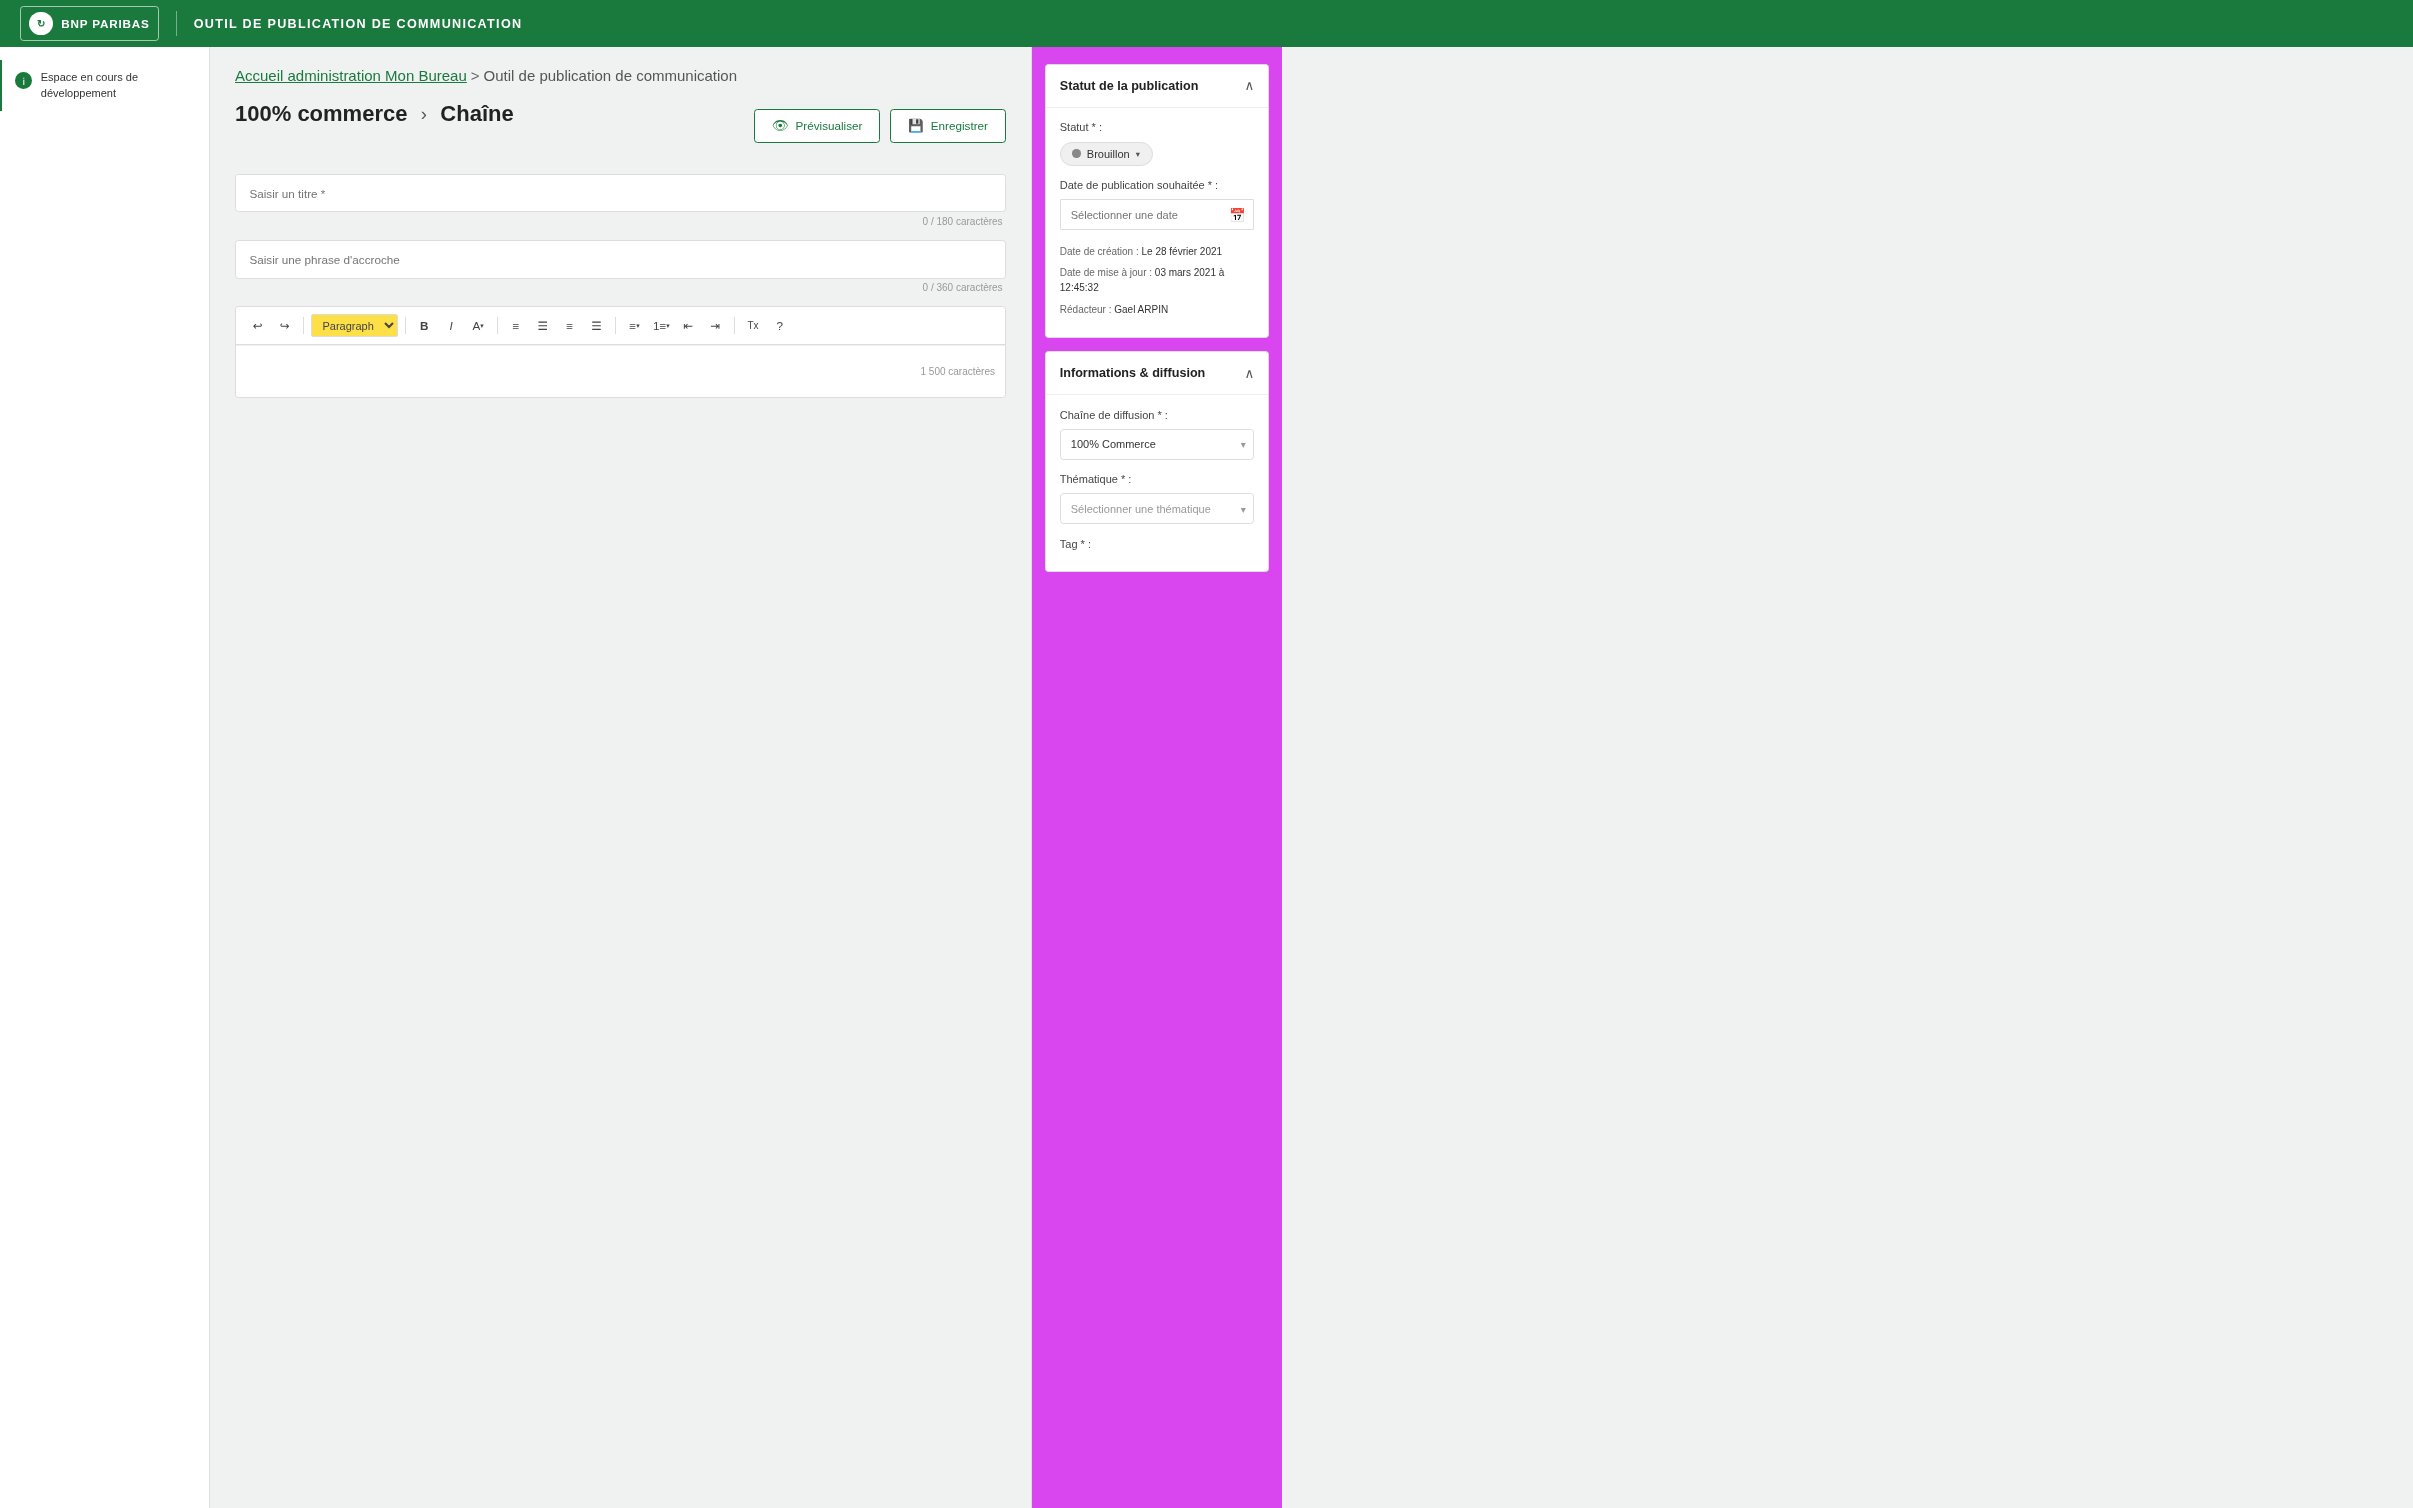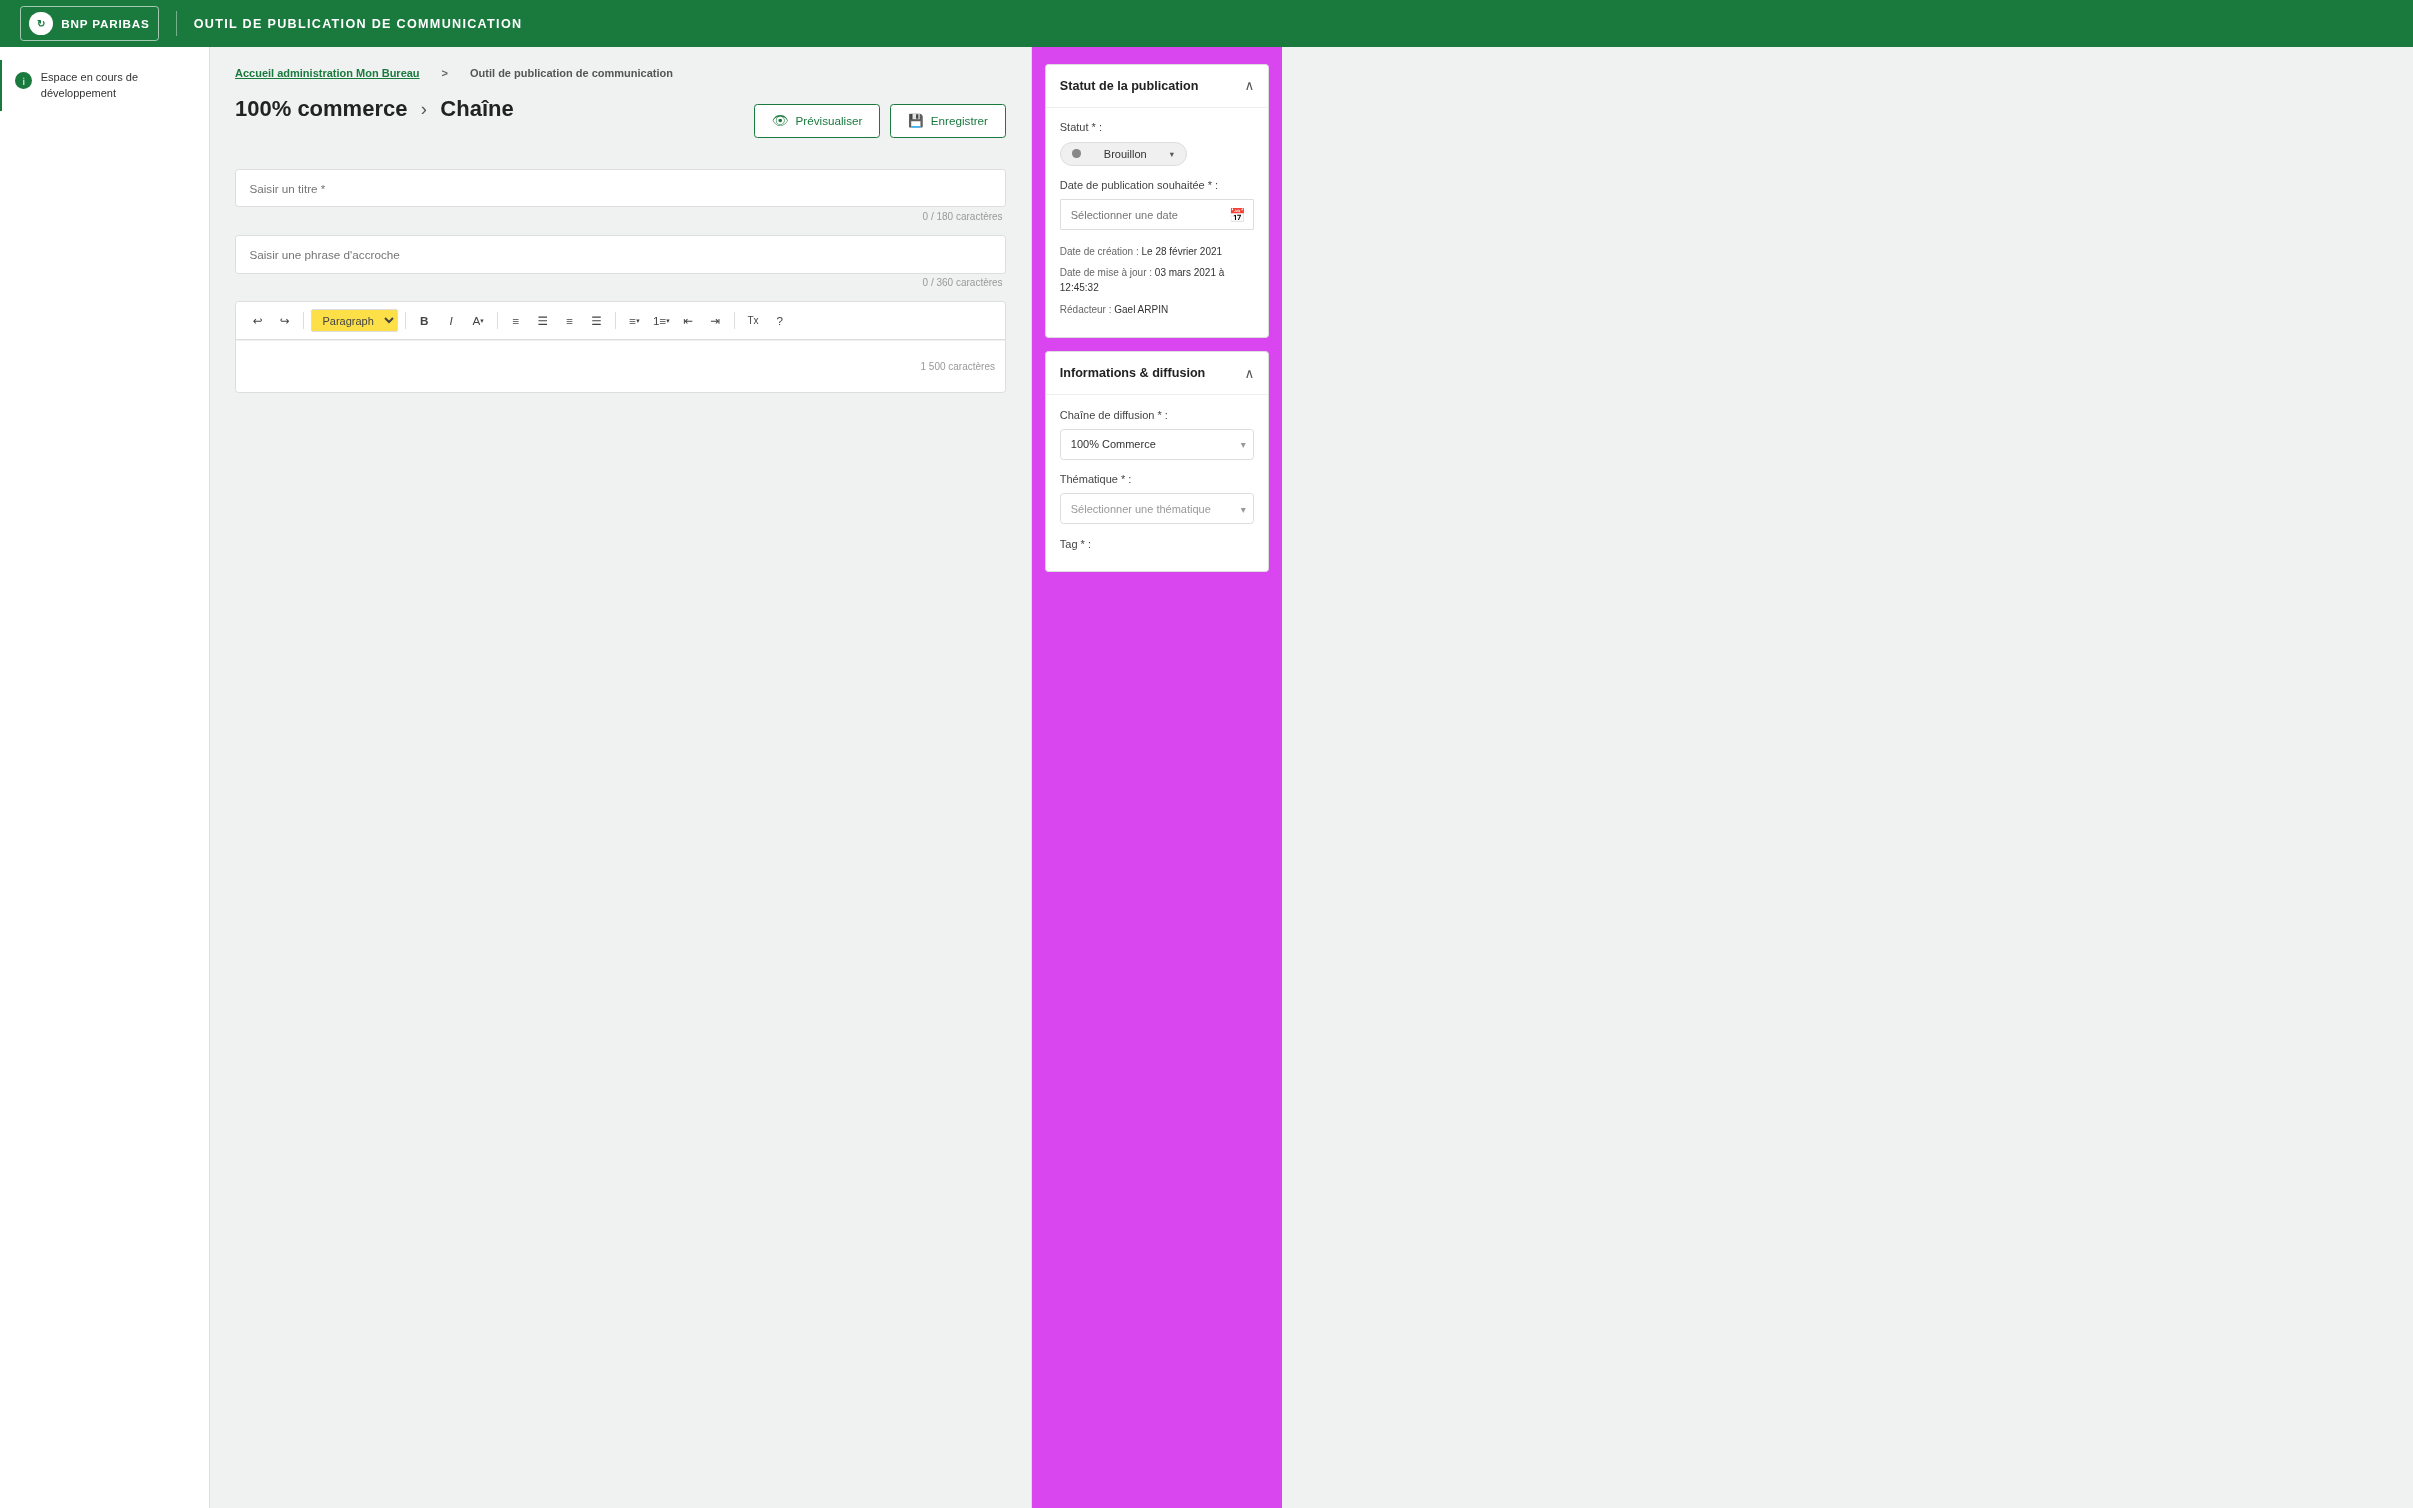--- a/index.html
+++ b/index.html
@@ -100,24 +100,23 @@
     .main {
       flex: 1;
       padding: 20px 25px;
       max-width: 821px;
     }
 
     
     .breadcrumb {
       display: flex;
       align-items: center;
-      gap: 22px;
+      gap: 4px;
       margin-bottom: 17px;
-      font-size: 11px;
-      font-weight: bold;
+      font-size: 15px;
     }
     .breadcrumb-link {
       color: #1a7a3e;
       text-decoration: underline;
       cursor: pointer;
     }
     .breadcrumb-separator {
       color: #666;
     }
     .breadcrumb-current {
@@ -282,21 +281,21 @@
       padding: 13.4px;
     }
     .panel-label {
       font-size: 11px;
       color: #444;
       margin-bottom: 8.4px;
     }
     .status-badge {
       display: inline-flex;
       align-items: center;
-      gap: 23px;
+      gap: 6px;
       background: #f0f0f0;
       border: 0.8px solid #ddd;
       border-radius: 17px;
       padding: 5px 11.7px;
       font-size: 11px;
       cursor: pointer;
     }
     .status-dot {
       width: 8.4px;
       height: 8.4px;

